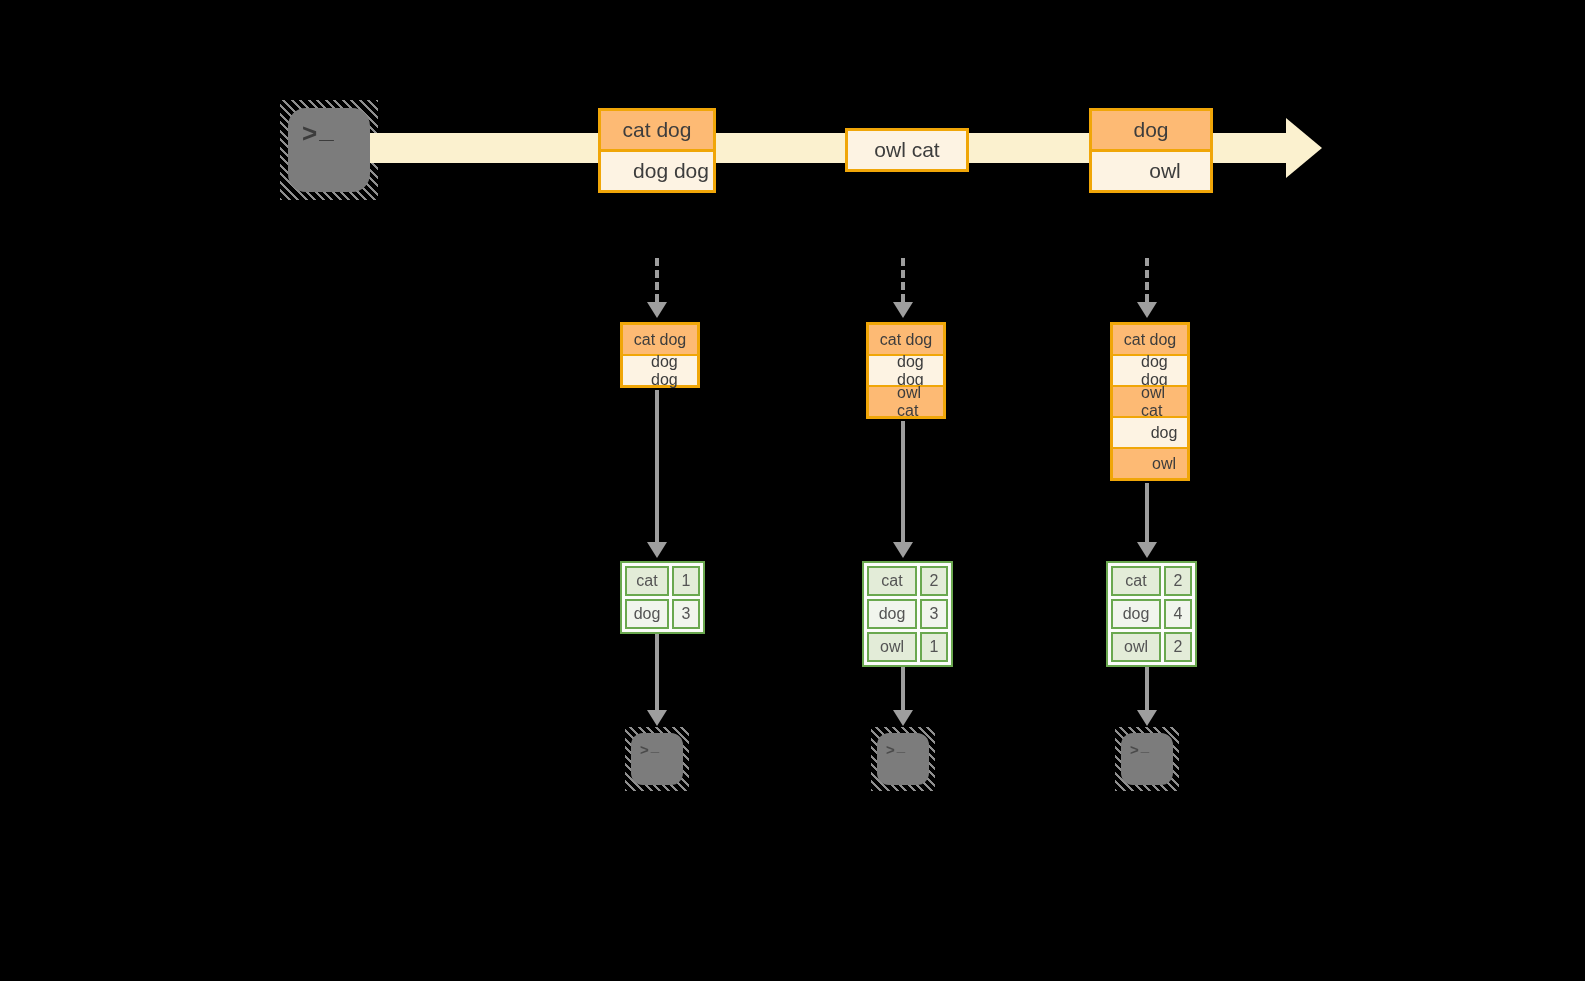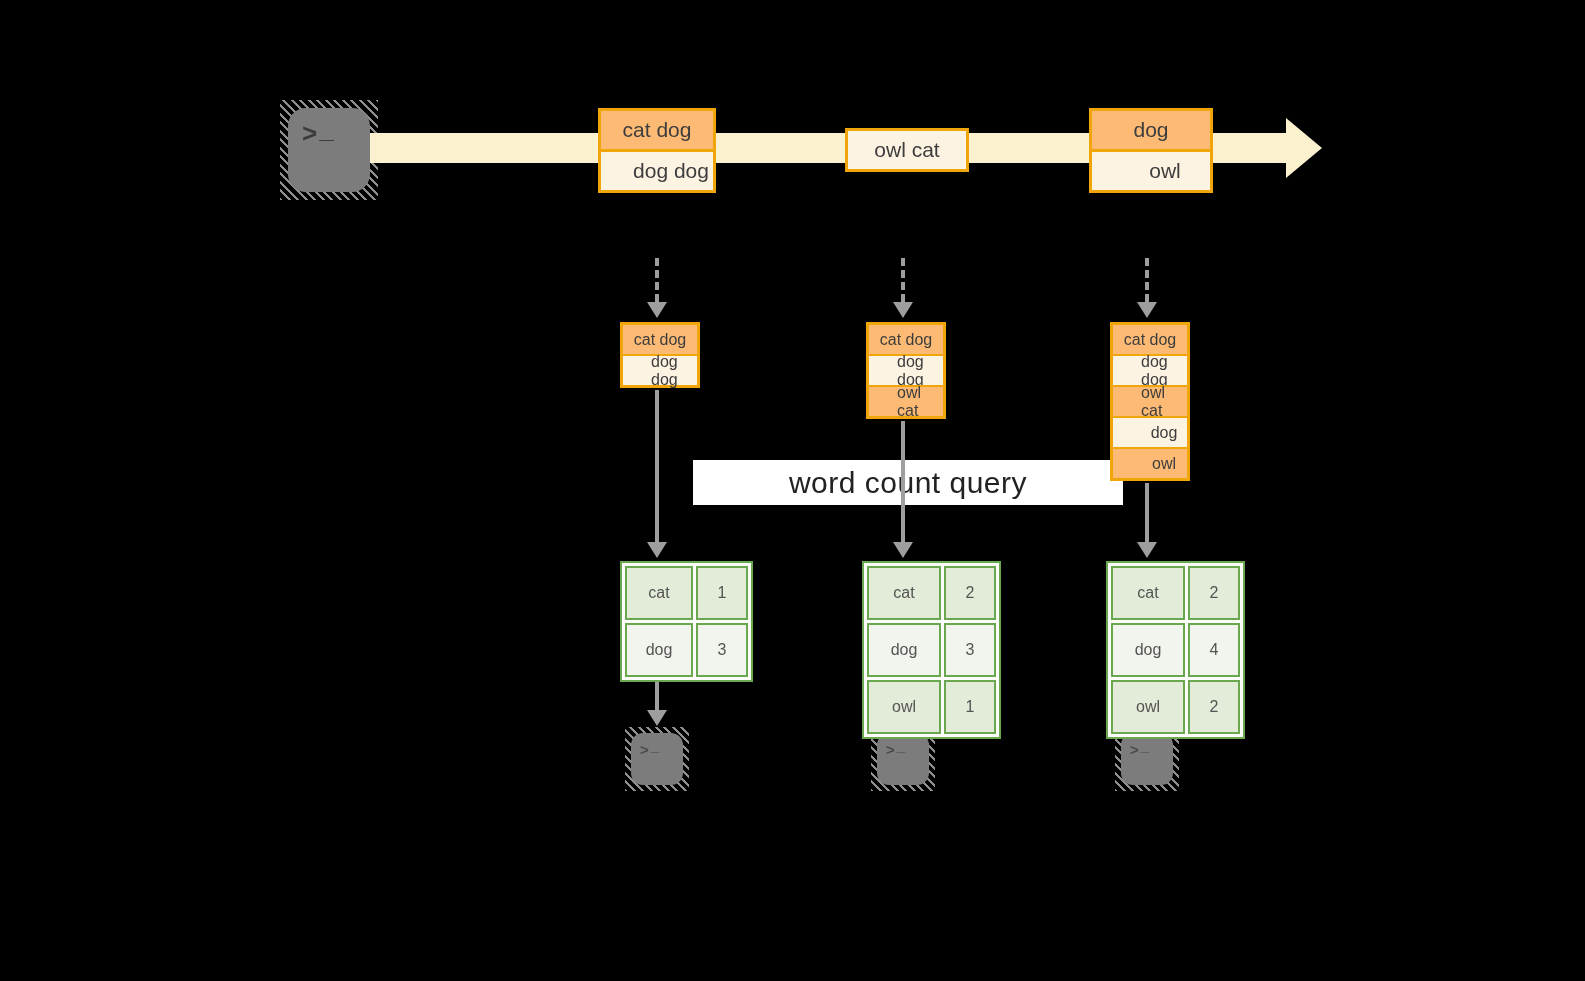--- a/index.html
+++ b/index.html
@@ -60,21 +60,21 @@
     display:flex;align-items:center;justify-content:center;
     font-size:30px;color:#222222;z-index:1;letter-spacing:0.5px;
   }
   
   .gtable{
     position:absolute;border:2px solid #6aa84f;border-collapse:separate;border-spacing:3px;
     background:#fcfdfb;z-index:3;
   }
   .gtable td{
     border:2px solid #6aa84f;height:26px;text-align:center;vertical-align:middle;
-    font-size:16px;color:#545454;padding:12px;
+    font-size:16px;color:#545454;padding:0;
   }
   .gtable tr.even td{background:#e3ecd8;}
   .gtable tr.odd td{background:#f1f5ed;}
   .gtable td.word{width:46px;}
   .gtable td.count{width:24px;}
   .gtable.narrow td.word{width:40px;}
 </style>
 </head>
 <body>
 
@@ -124,21 +124,20 @@
     <div class="orow peach">owl cat</div>
   </div>
   <div class="obox stack" style="left:1110px;top:322px;width:74px;">
     <div class="orow peach">cat dog</div>
     <div class="orow cream">dog dog</div>
     <div class="orow peach">owl cat</div>
     <div class="orow cream">dog</div>
     <div class="orow peach">owl</div>
   </div>
 
-  <div class="qlabel">word count query</div>
 
   <div class="varrow" style="left:647px;top:390px;">
     <div class="shaft" style="height:152px;"></div>
       <div class="vhead"></div>
   </div>
   <div class="varrow" style="left:893px;top:421px;">
     <div class="shaft" style="height:121px;"></div>
       <div class="vhead"></div>
   </div>
   <div class="varrow" style="left:1137px;top:483px;">

